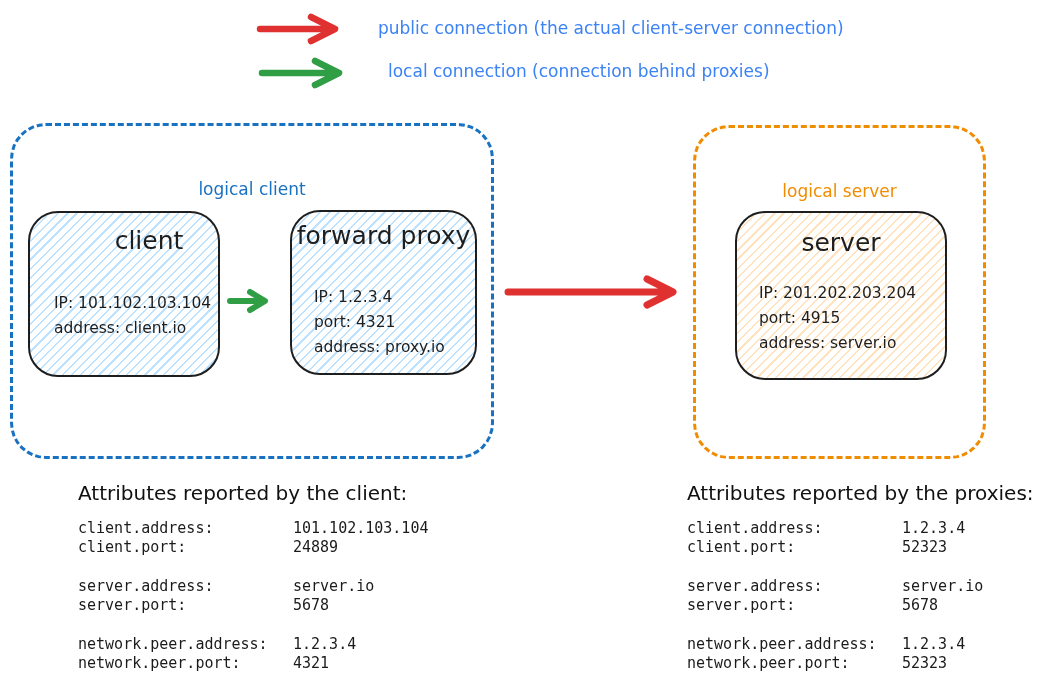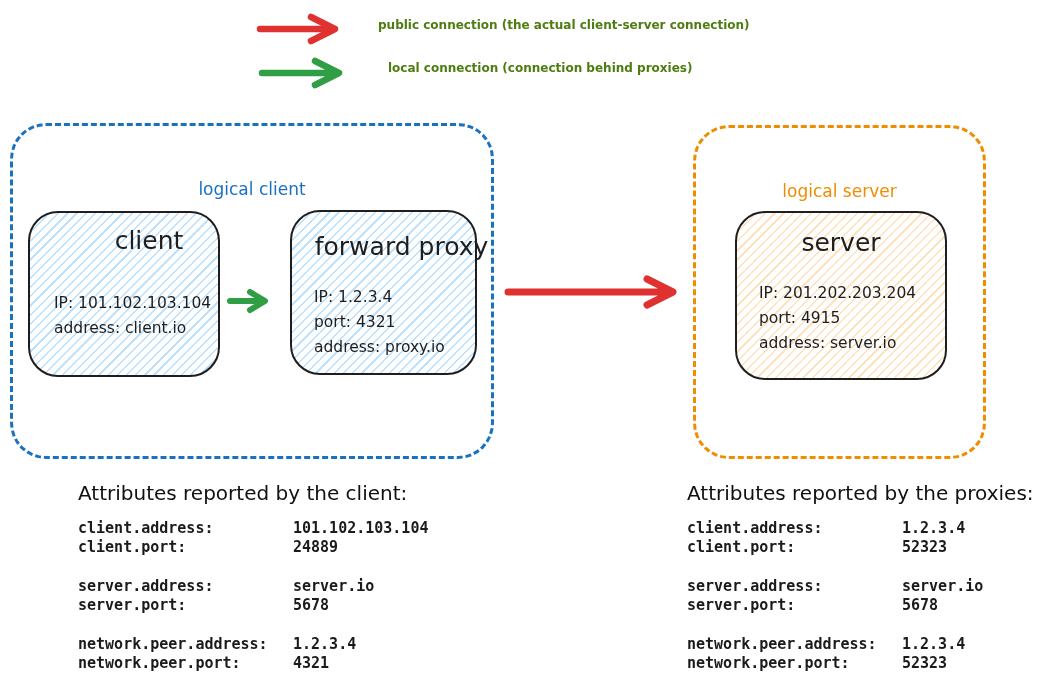--- a/index.html
+++ b/index.html
@@ -2,21 +2,21 @@
 <html><head>
 <meta charset="utf-8">
 <style>
   html,body{margin:0;padding:0;background:#fff;}
   #canvas{
     position:relative;width:1039px;height:686px;background:#ffffff;overflow:hidden;
     font-family:"DejaVu Sans", sans-serif;color:#1e1e1e;
   }
   .abs{position:absolute;}
   
-  .legend-label{font-size:12px;font-weight:700;color:#4d7c0f;white-space:nowrap;}
+  .legend-label{font-size:17px;font-weight:400;color:#3b82f6;white-space:nowrap;}
   
   .logical{
     position:absolute;border-radius:36px;background:transparent;
   }
   .logical.client{border:3px dashed #1971c2;}
   .logical.server{border:3px dashed #f08c00;}
   .logical-label{
     position:absolute;top:5px;left:0;width:100%;text-align:center;
     font-size:17px;font-weight:500;margin-top:48px;
   }
@@ -43,21 +43,21 @@
     position:absolute;font-size:15.5px;line-height:25px;color:#1e1e1e;white-space:nowrap;
   }
   
   .arrow path{fill:none;stroke-linecap:round;stroke-linejoin:round;}
   
   .attr-block{position:absolute;}
   .attr-title{font-size:20px;font-weight:500;color:#111;margin:0 0 14px 0;white-space:nowrap;}
   .attr-group{margin-bottom:20px;}
   .attr-row{display:grid;grid-template-columns:215px auto;
     font-family:"DejaVu Sans Mono","Liberation Mono",monospace;
-    font-size:15px;font-weight:700;line-height:19px;color:#1b1b1b;white-space:nowrap;}
+    font-size:15px;font-weight:400;line-height:19px;color:#1b1b1b;white-space:nowrap;}
 </style>
 </head>
 <body>
 
 <div id="canvas">
 
   <svg class="abs arrow" style="left:253px;top:12px;" width="102" height="34">
     <path d="M7 17 H78 M58 5 L82 17 L58 29" stroke-width="6.5" stroke="#e03131"></path>
   </svg>
   <div class="abs legend-label" style="left:378px;top:18px;">public connection (the actual client-server connection)</div>
@@ -76,21 +76,21 @@
         <div>IP: 101.102.103.104</div>
         <div>address: client.io</div>
       </div>
     </div>
 
     <svg class="abs arrow" style="left:212px;top:161px;" width="50" height="28">
       <path d="M5 14 H35 M25 5 L40 14 L25 23" stroke-width="6" stroke="#2f9e44"></path>
     </svg>
 
     <div class="node blue" style="left:277px;top:84px;width:183px;height:161px;">
-      <div class="node-title" style="top:21px;padding-left:18px;">forward proxy</div>
+      <div class="node-title" style="top:10px;">forward proxy</div>
       <div class="node-body" style="left:22px;top:73px;">
         <div>IP: 1.2.3.4</div>
         <div>port: 4321</div>
         <div>address: proxy.io</div>
       </div>
     </div>
   </div>
 
   <svg class="abs arrow" style="left:501px;top:273px;" width="194" height="38">
     <path d="M7 19 H168 M146 6 L172 19 L146 32" stroke-width="7" stroke="#e03131"></path>

